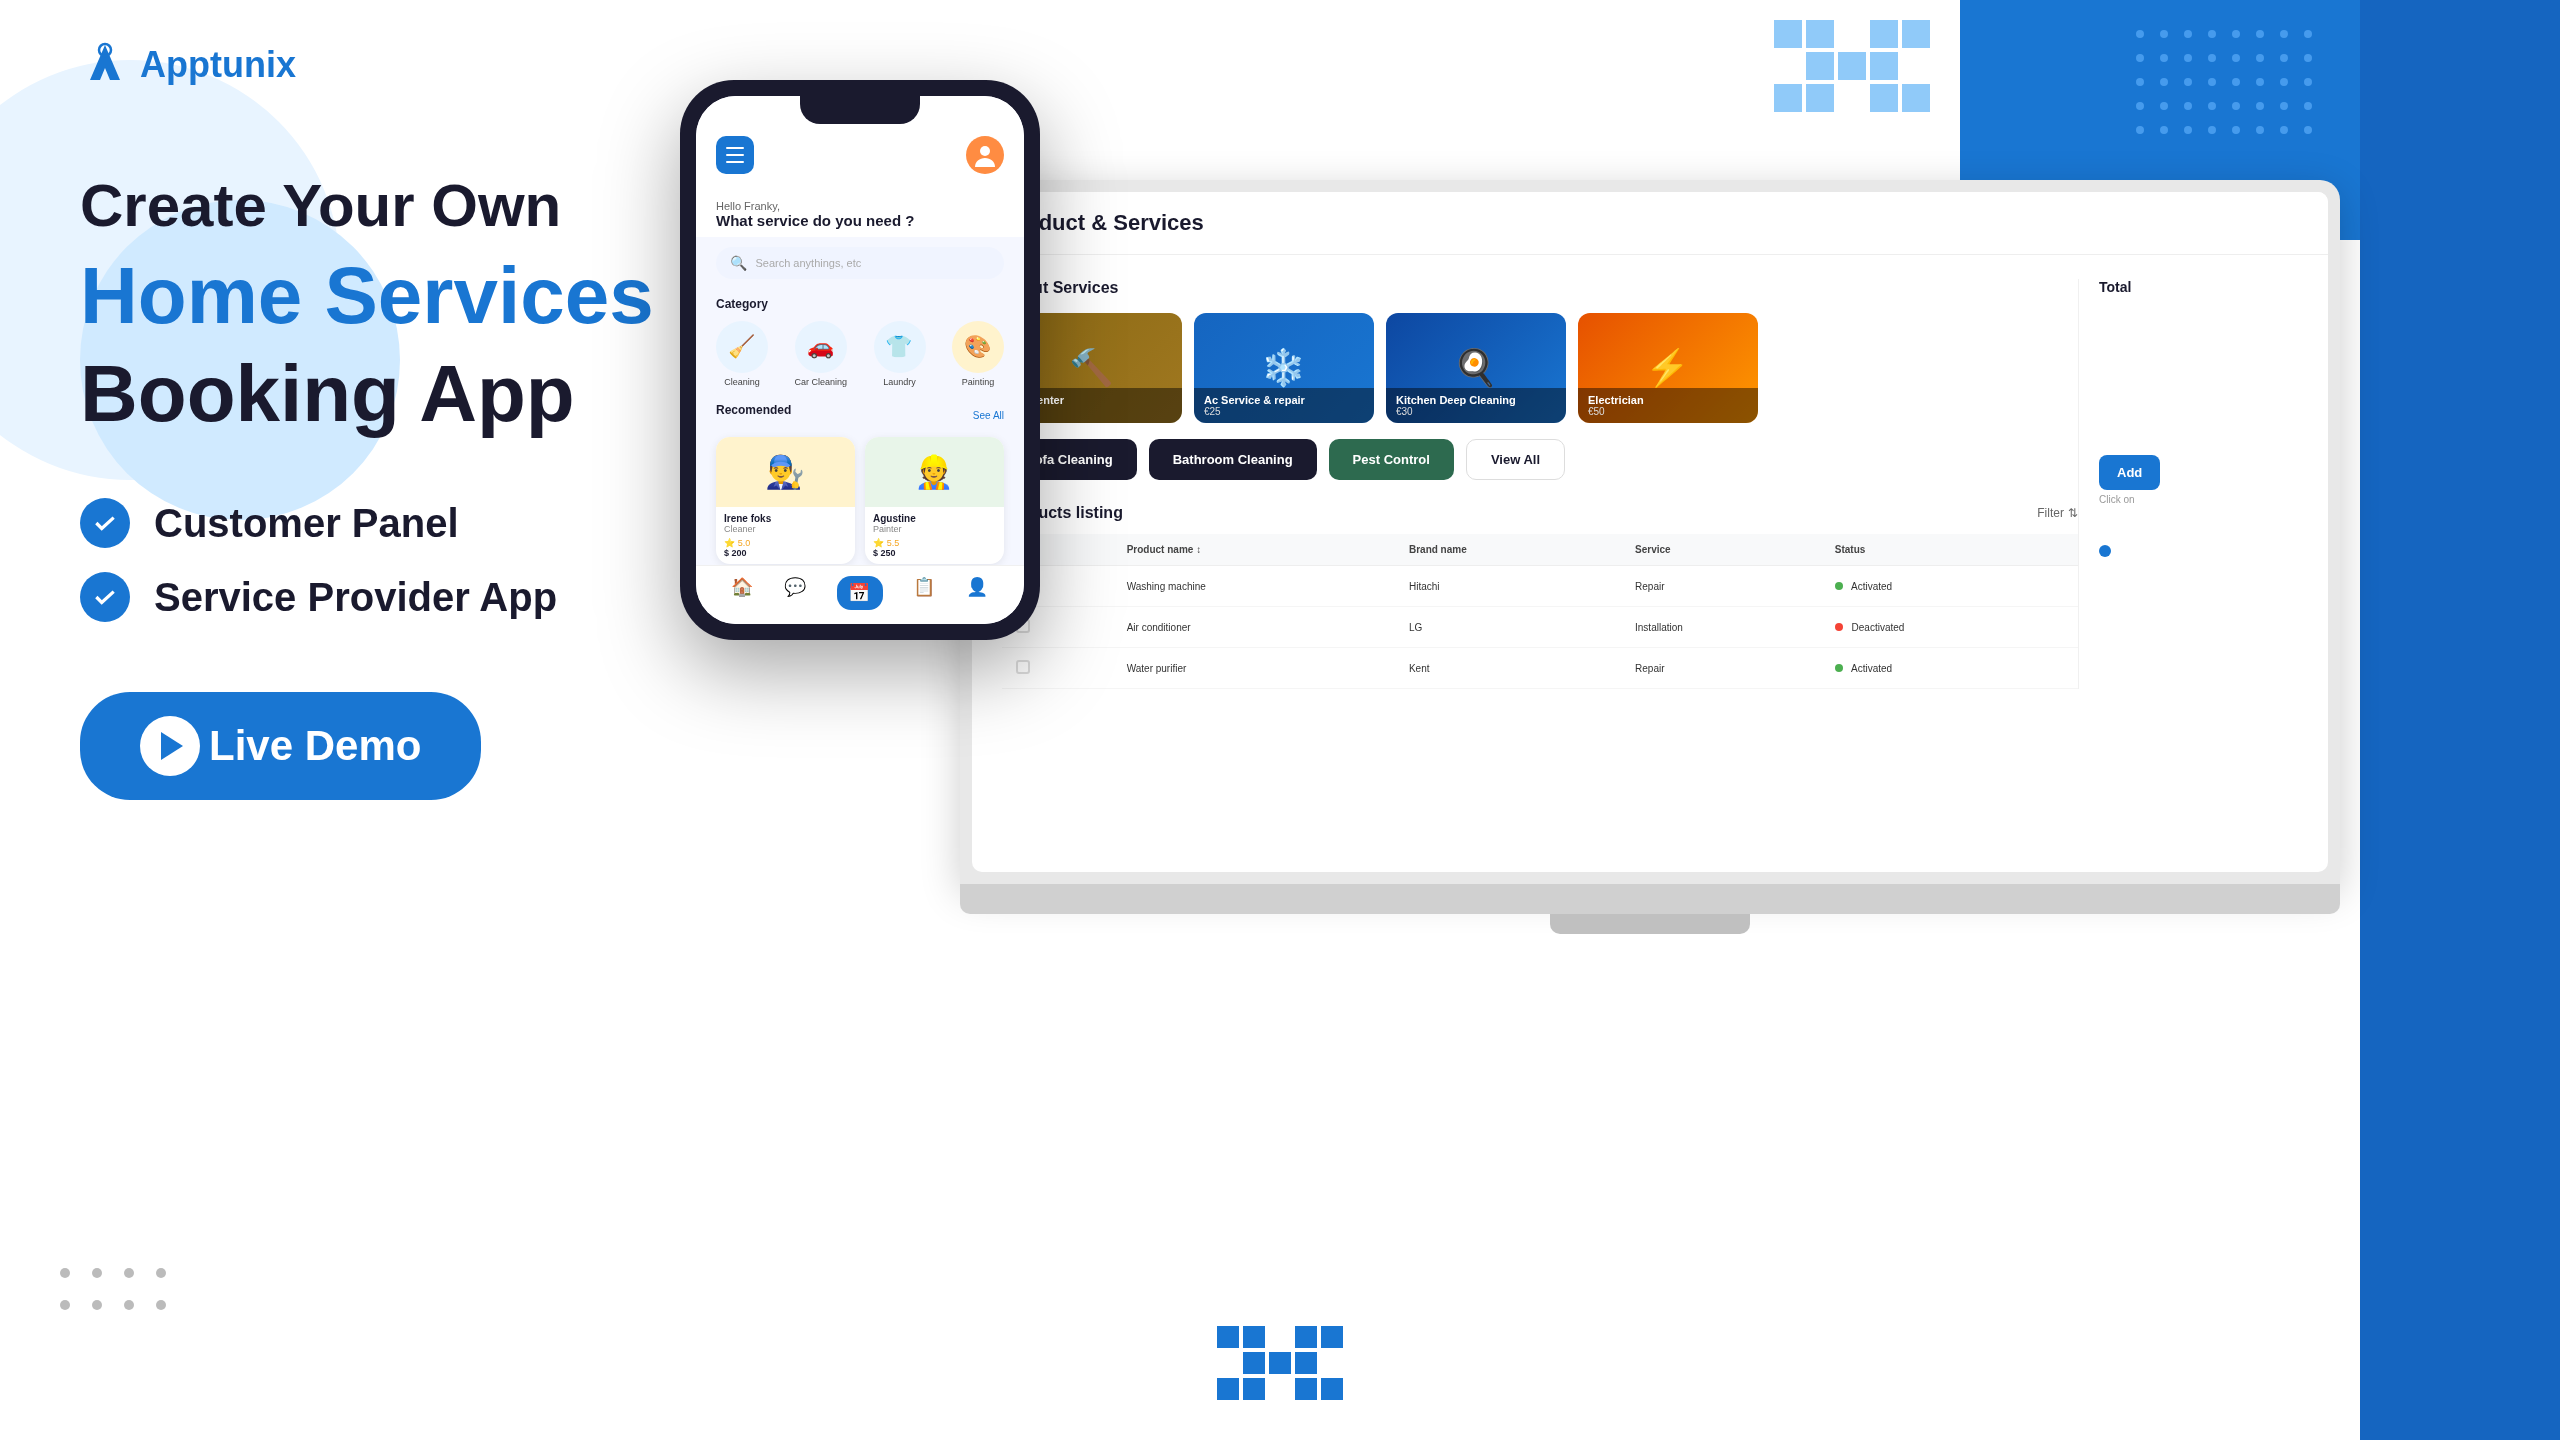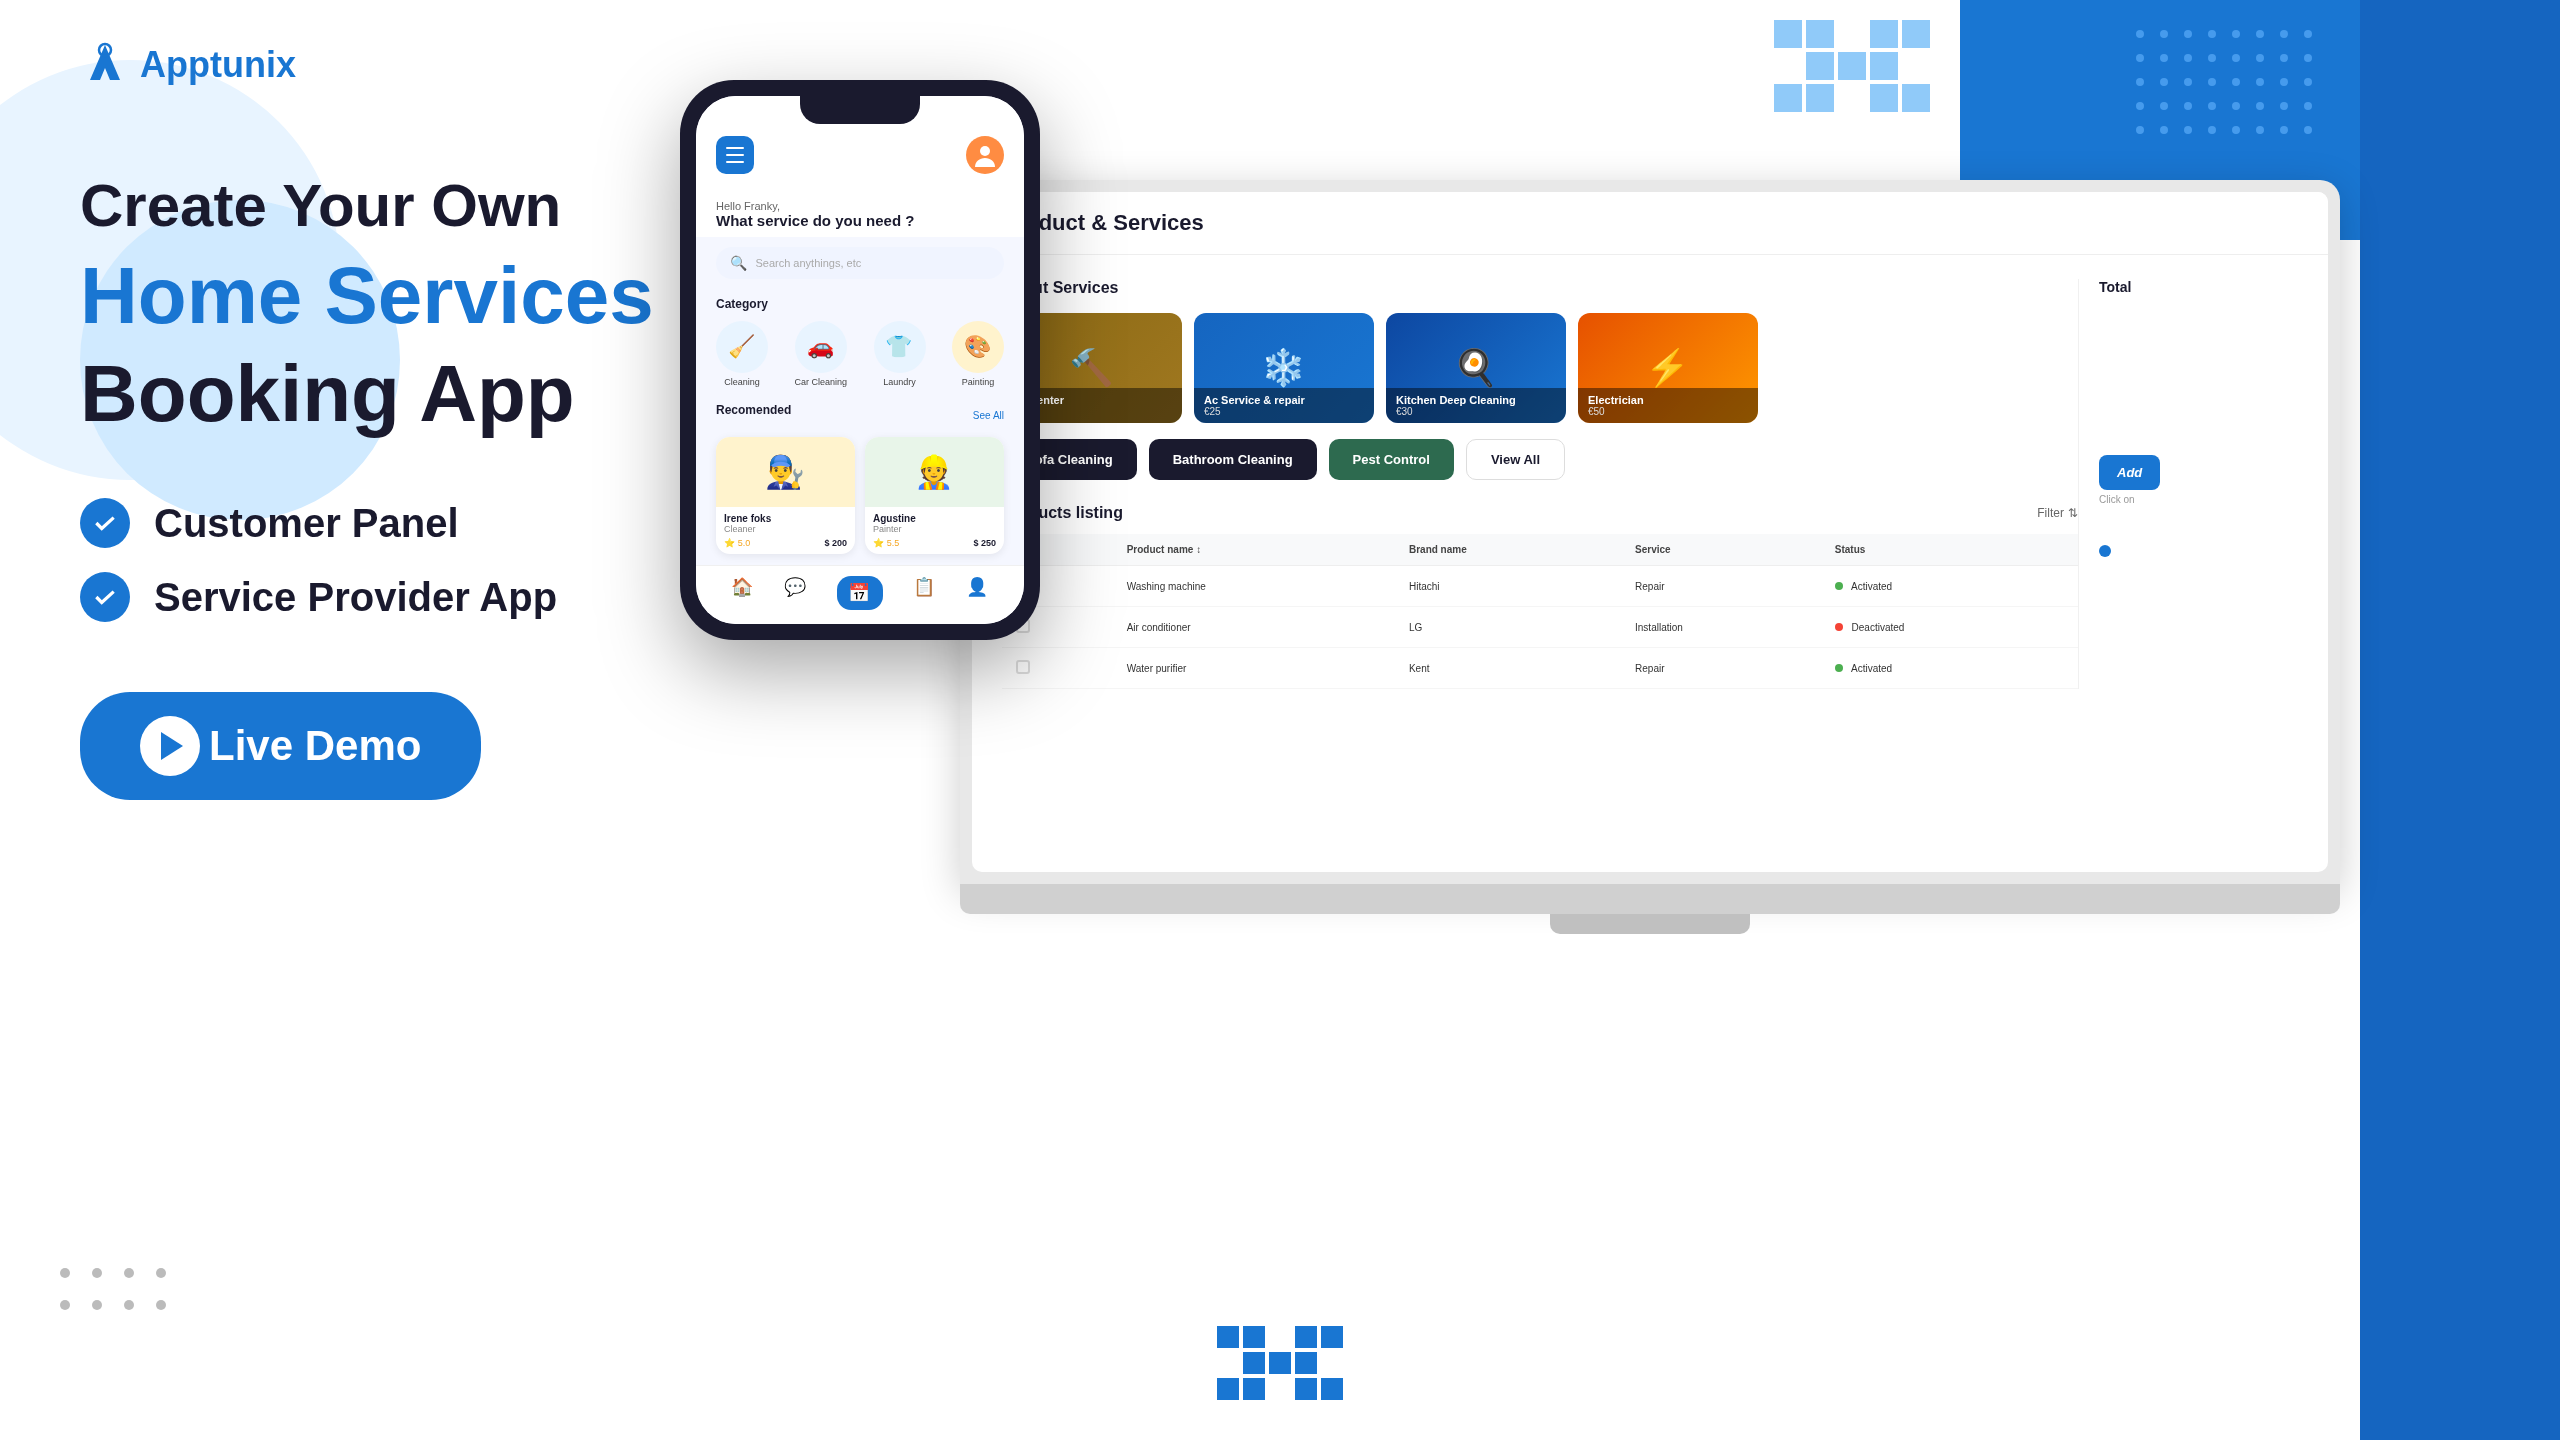--- a/index.html
+++ b/index.html
@@ -425,20 +425,21 @@
       color: #1a1a2e;
     }
     .rec-role {
       font-size: 9px;
       color: #888;
     }
     .rec-rating {
       display: flex;
       justify-content: space-between;
       margin-top: 4px;
+      flex-direction: column;
     }
     .stars { font-size: 9px; color: #f5a623; }
     .price { font-size: 9px; font-weight: 700; color: #1a1a2e; }
 
     
     .phone-nav {
       position: absolute;
       bottom: 0;
       left: 0;
       right: 0;
@@ -639,21 +640,20 @@
     }
     .add-btn {
       background: #1976d2;
       color: white;
       border: none;
       border-radius: 8px;
       padding: 10px 18px;
       font-size: 13px;
       font-weight: 700;
       cursor: pointer;
-      font-style: italic;
     }
     .add-sub {
       font-size: 10px;
       color: #999;
       margin-top: 4px;
     }
 
     .admin-two-col {
       display: flex;
       gap: 0;

